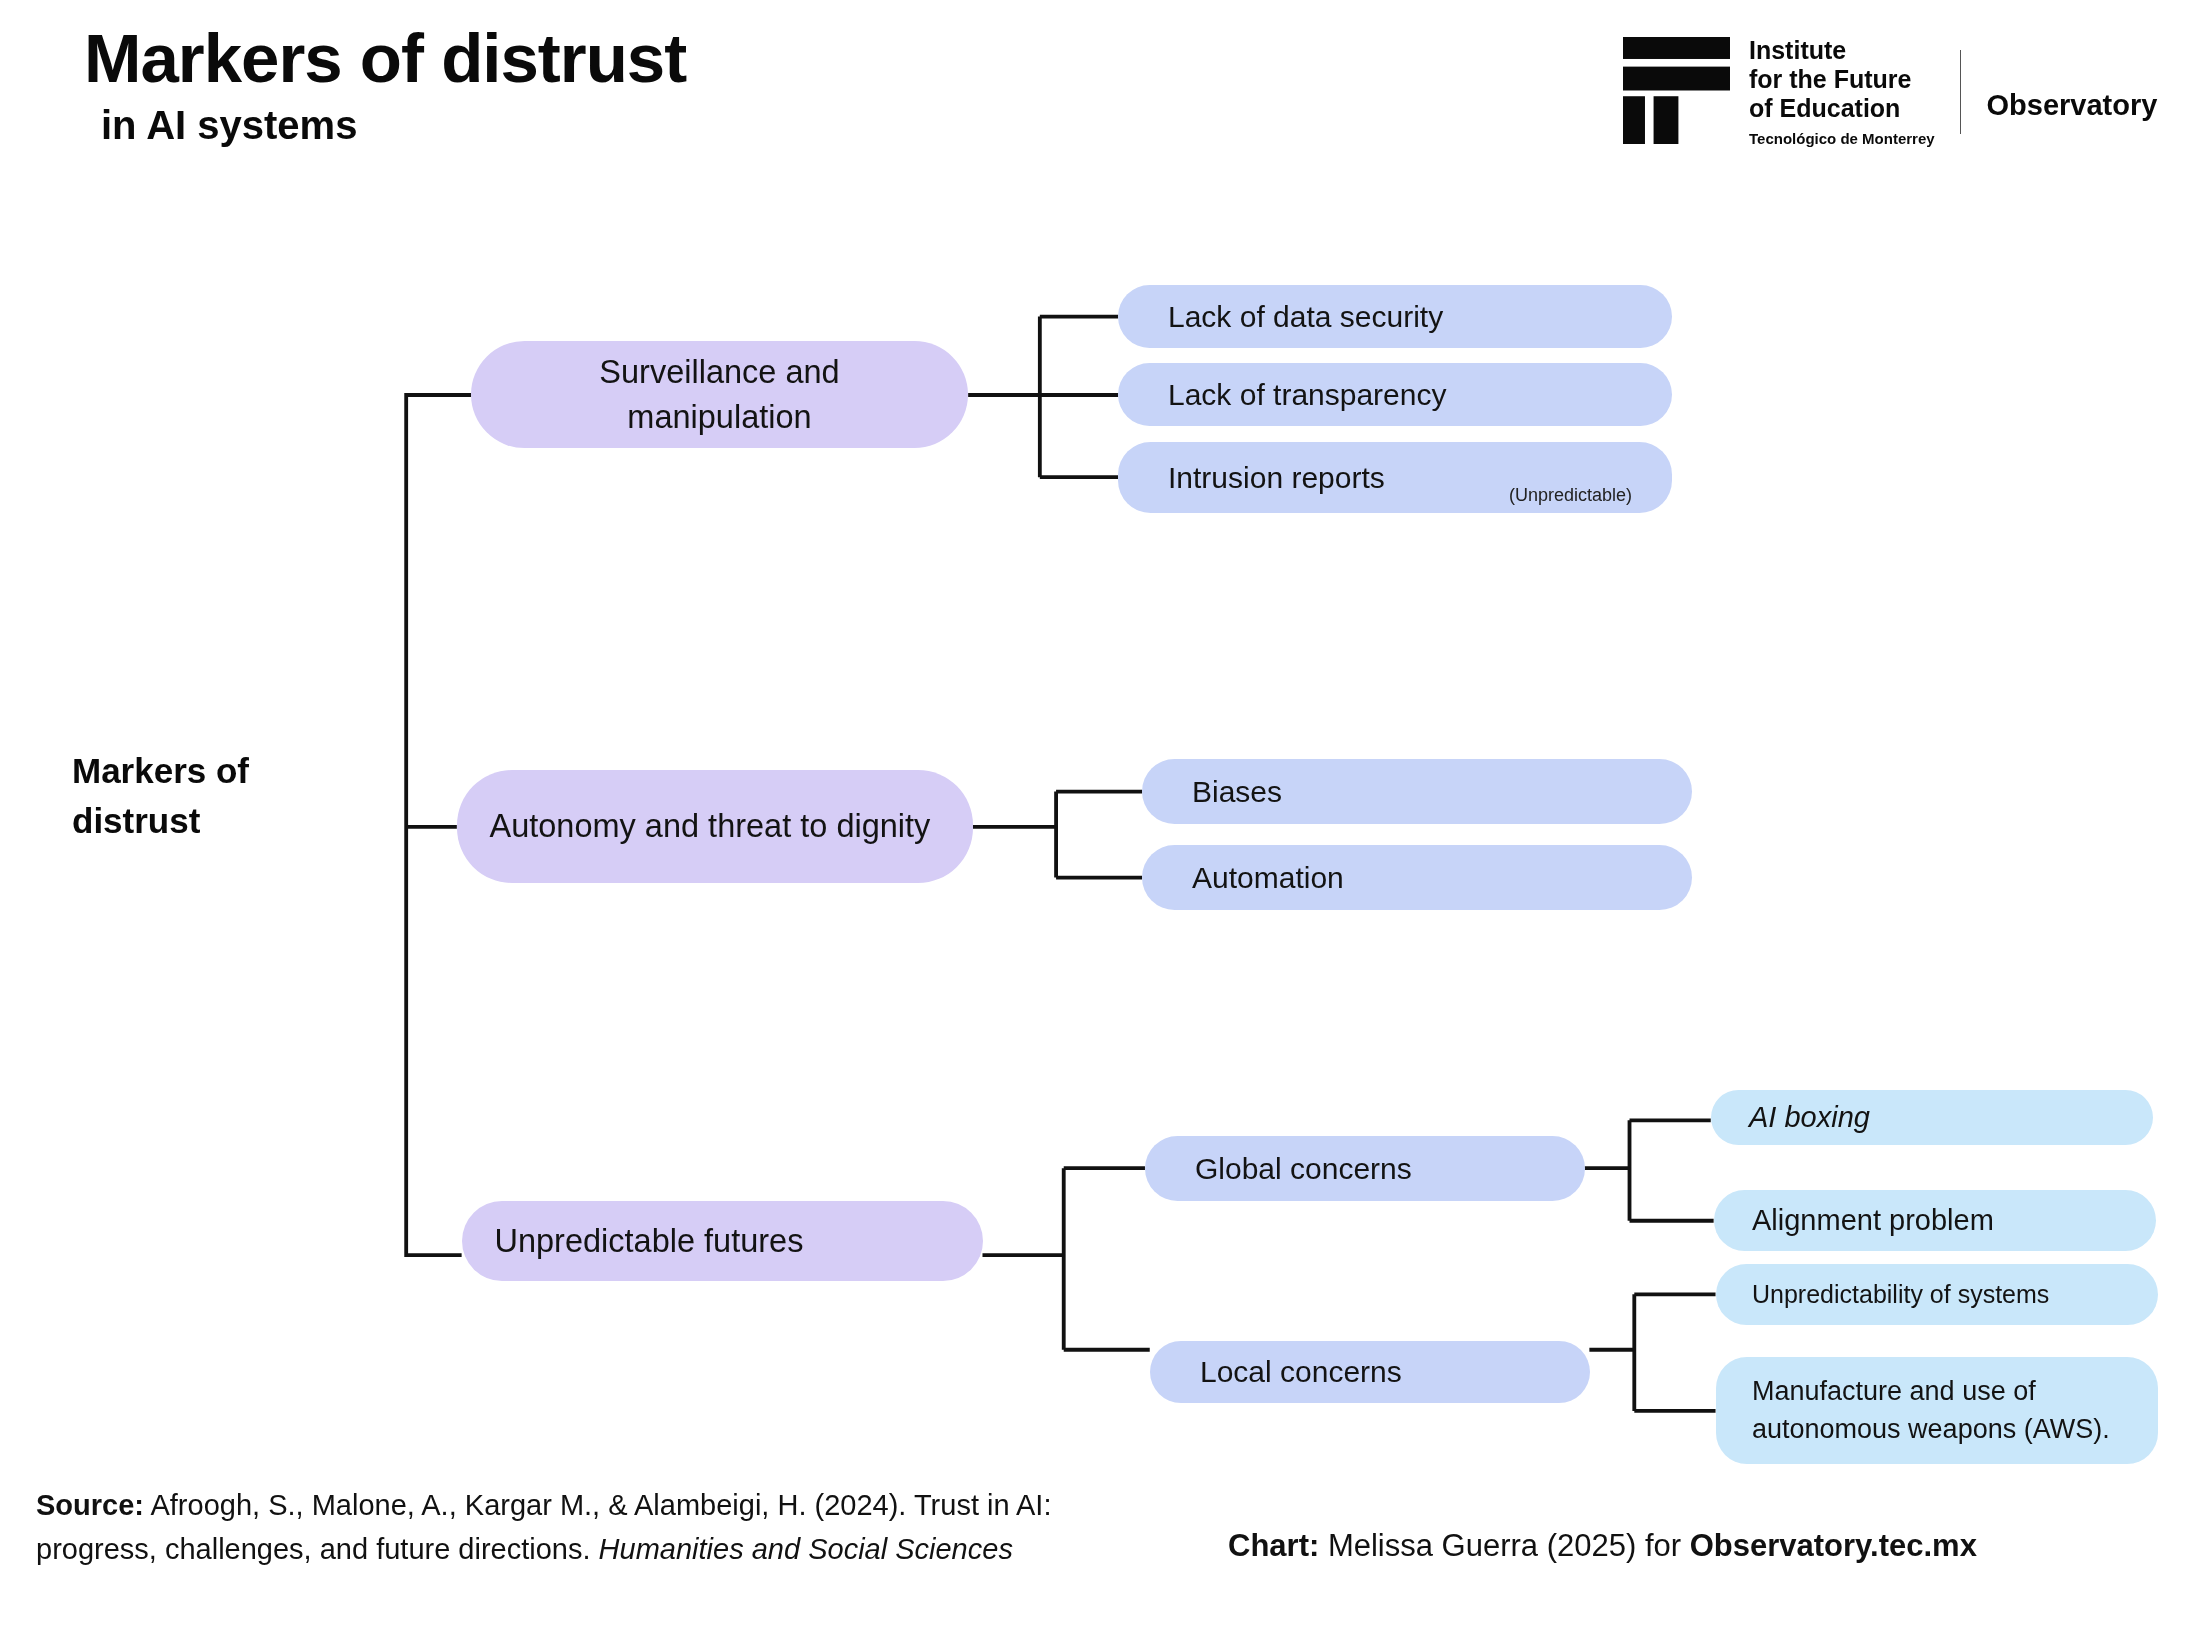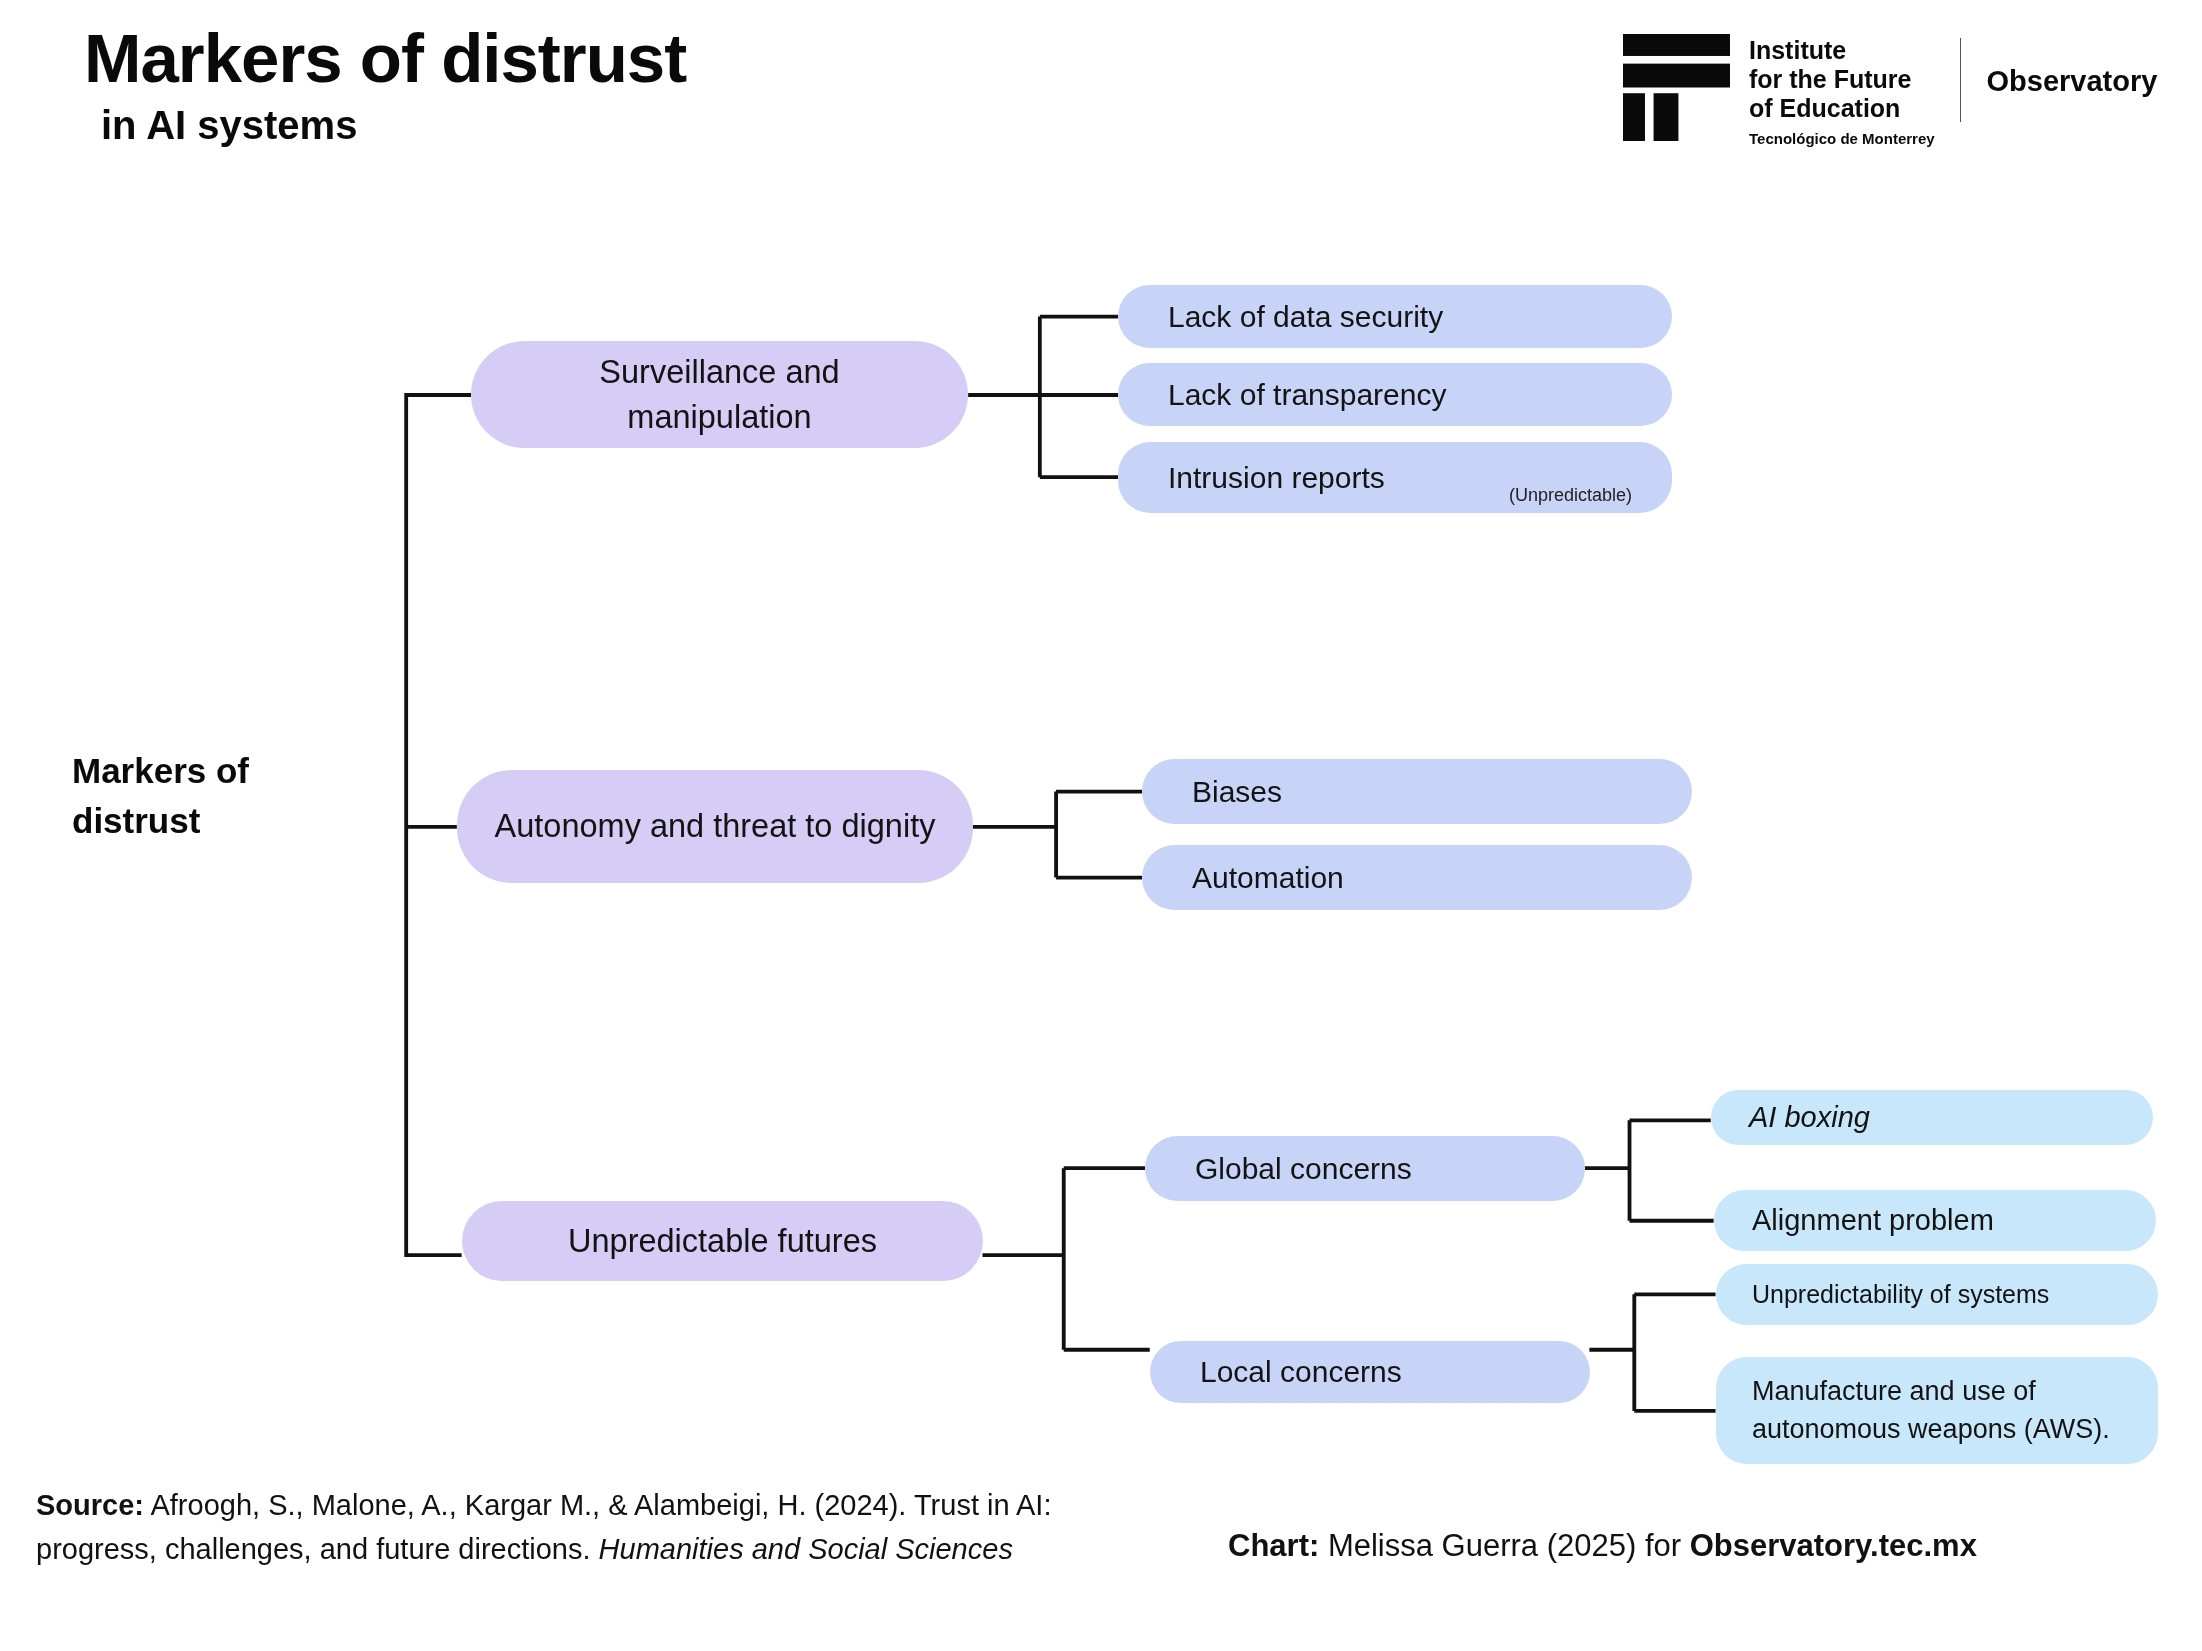--- a/index.html
+++ b/index.html
@@ -9,40 +9,40 @@
   }
   
   .title {
     position:absolute; left:84px; top:19px;
     font-size:69px; font-weight:800; letter-spacing:-1px; color:#0a0a0a;
   }
   .subtitle {
     position:absolute; left:101px; top:103px;
     font-size:40px; font-weight:700; color:#0a0a0a;
   }
-  .logo-wrap { position:absolute; left:1623px; top:34px; display:flex; align-items:flex-start; }
+  .logo-wrap { position:absolute; left:1623px; top:34px; display:flex; align-items:center; }
   .logo-mark { width:107px; height:107px; flex:0 0 auto; }
   .logo-text { margin-left:19px; margin-top:1.9px; }
   .logo-text .org-line { font-size:25px; font-weight:700; line-height:1.16; color:#0a0a0a; }
   .logo-text .org-sub { font-size:15px; font-weight:700; margin-top:6.7px; color:#0a0a0a; }
   .logo-divider { width:1.9px; height:84px; background:#555; margin:3.8px 0 0 25px; }
   .logo-brand { font-size:29px; font-weight:700; margin:31px 0 0 25px; color:#0a0a0a; }
 
   
   .root-label {
     position:absolute; left:72px; top:746px; width:287px;
     text-align:left; font-size:35px; font-weight:800; line-height:1.42; color:#0a0a0a;
   }
   svg.lines { position:absolute; left:0; top:0; }
   .node {
     position:absolute; display:flex; align-items:center; box-sizing:border-box;
     color:#131313;
   }
   .lvl1 {
-    background:#d6cdf6; border-radius:55px; justify-content:center;
+    background:#d6cdf6; border-radius:55px; justify-content:flex-start;
     text-align:center; font-size:32.5px; line-height:1.38; padding:0 32.5px;
   }
   .lvl2 {
     background:#c7d4f8; border-radius:32.5px; font-size:30px; padding-left:50px;
   }
   .lvl3 {
     background:#c9e7fa; border-radius:31px; font-size:29px; padding-left:38px;
   }
   .note {
     position:absolute; right:40px; bottom:6.7px; font-size:18px; color:#222;

